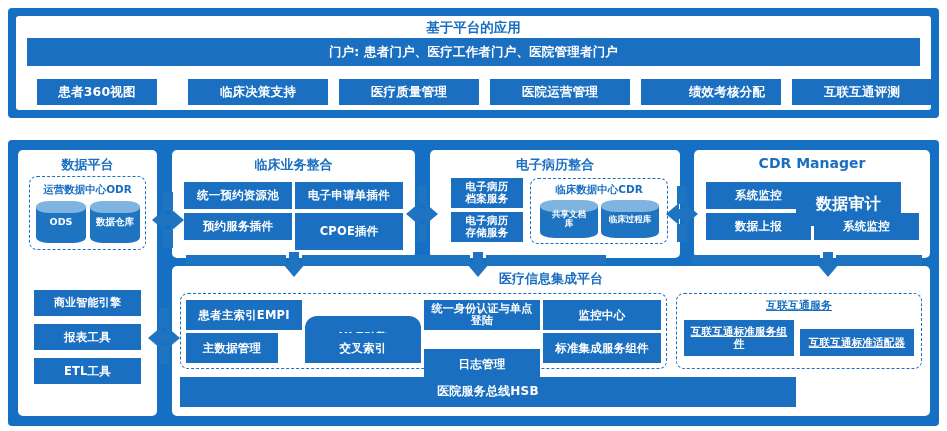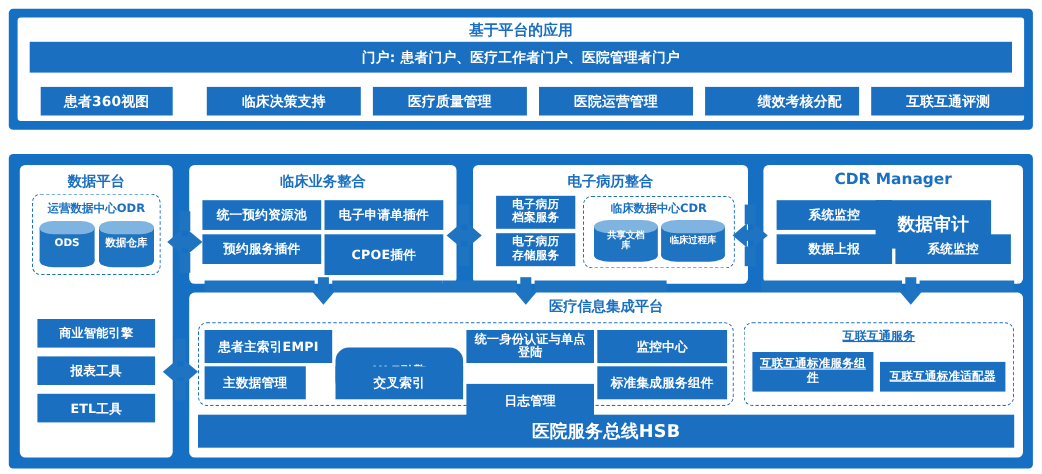--- a/index.html
+++ b/index.html
@@ -225,21 +225,21 @@
 
   <div class="dashed" style="left:676px; top:293px; width:246px; height:76px;"></div>
   <div class="sect-title u" style="top:298px; left:676px; width:246px; font-size:11px;">互联互通服务</div>
 
   <div class="bbox u" style="left:684px; top:320px; width:110px; height:36px; font-size:10.5px; flex-direction:column;">
     <span>互联互通标准服务组</span>
     <span>件</span>
   </div>
   <div class="bbox u" style="left:800px; top:329px; width:114px; height:27px; font-size:10.5px;">互联互通标准适配器</div>
 
-  <div class="bbox" style="left:180px; top:377px; width:742px; height:30px; font-size:16px;text-align:center;">医院服务总线HSB</div>
+  <div class="bbox" style="left:180px; top:377px; width:616px; height:30px; font-size:12px;text-align:center;">医院服务总线HSB</div>
 
   <div class="conn" style="left:152px; top:192px; width:32px; height:56px;">
     <div class="bar-v" style="left:11px; top:0; height:18px;"></div>
     <div class="bar-v" style="left:11px; bottom:0; height:18px;"></div>
     <div class="arrow-left" style="left:0; top:17px;"></div>
     <div class="arrow-right" style="right:0; top:17px;"></div>
     <div class="bar-h" style="left:9px; top:23px; width:14px;"></div>
   </div>
 
   <div class="conn" style="left:406px; top:186px; width:32px; height:56px;">

